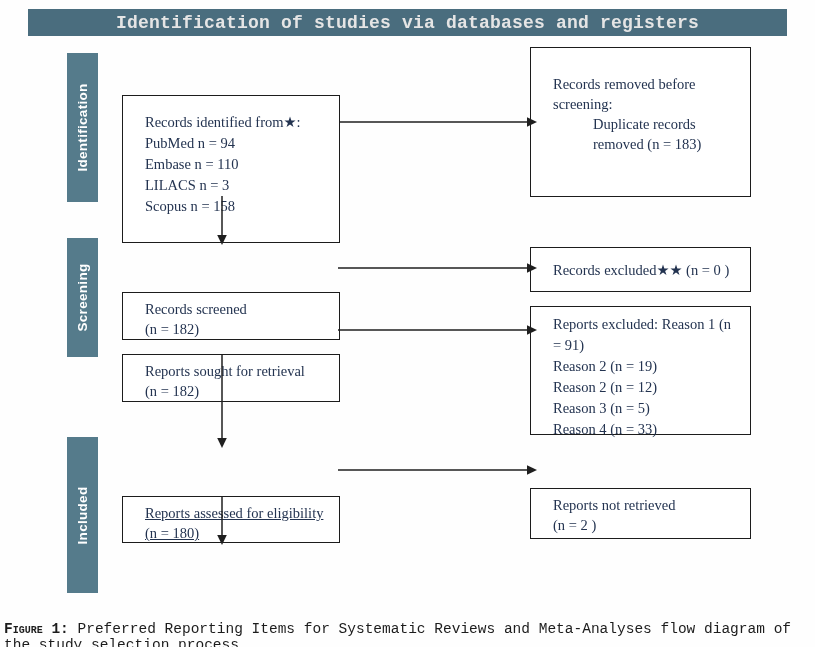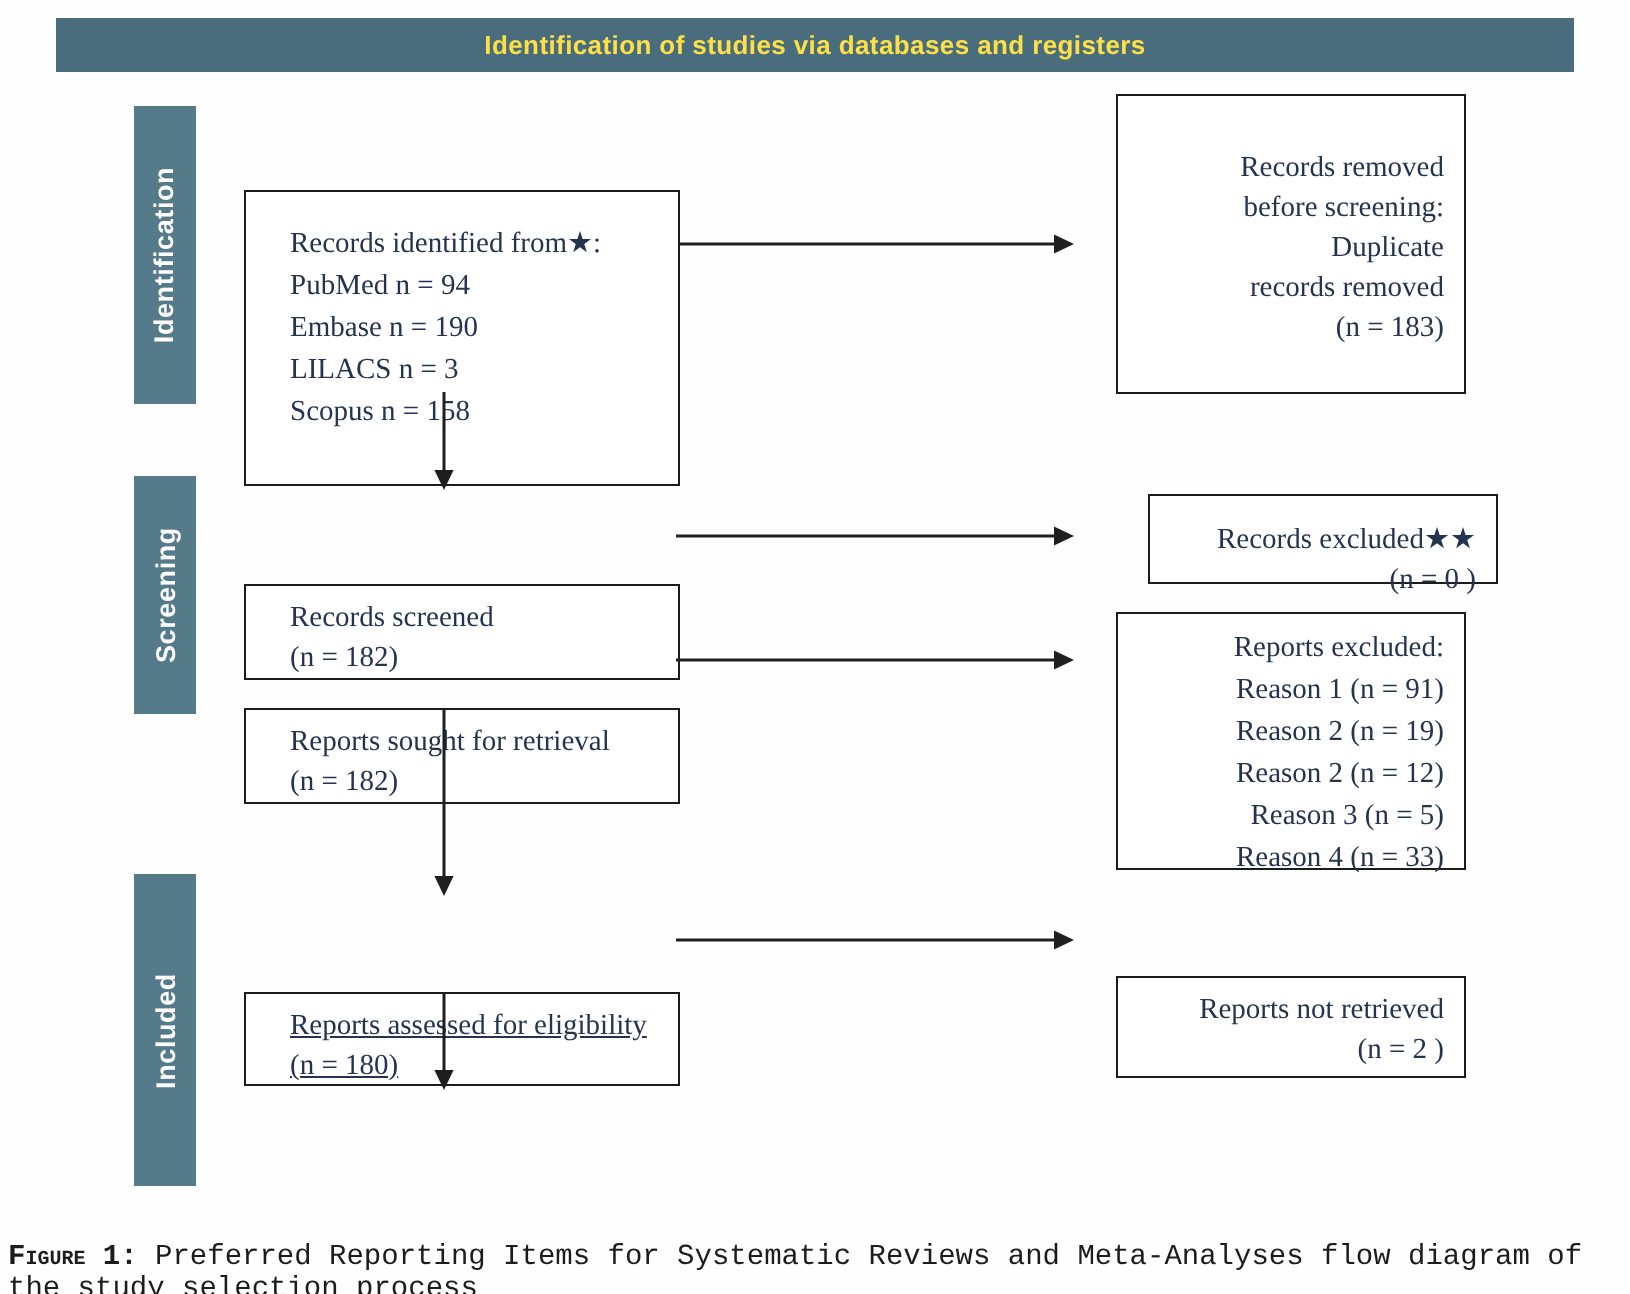--- a/index.html
+++ b/index.html
@@ -9,23 +9,23 @@
     background:#fefefe;
     font-family:"Liberation Serif", serif;
     overflow:hidden;
   }
   .banner {
     position:absolute; left:28px; top:9px; width:759px; height:27px;
     background:#4a6d7e;
     display:flex; align-items:center; justify-content:center;
   }
   .banner span {
-    color:#fde047;
-    font-family:Liberation Sans, sans-serif;
-    font-weight:bold; font-size:13px; letter-spacing:0.2px;
+    color:#e5e5e5;
+    font-family:Liberation Mono, monospace;
+    font-weight:bold; font-size:18px; letter-spacing:0.2px;
   }
   .stage-bar {
     position:absolute; left:67px; width:31px;
     background:#557b8b;
     display:flex; align-items:center; justify-content:center;
   }
   .stage-bar span {
     transform:rotate(-90deg);
     white-space:nowrap;
     color:#ffffff;
@@ -39,26 +39,26 @@
   .box {
     position:absolute;
     box-sizing:border-box;
     border:1.5px solid #1c1c1c;
     background:#ffffff;
     color:#233350;
     font-size:14.5px; line-height:20px;
     padding:5px 10px 5px 22px;
   }
   .col-left { left:122px; width:218px;margin-top:48px; }
-  .col-right { left:558px; width:175px;text-align:right; }
+  .col-right { left:530px; width:221px; }
 
   .box-records-identified { top:47px; height:148px; padding-top:16px; line-height:21px; }
   .box-records-removed   { top:47px; height:150px; padding-top:26px; }
   .box-records-screened  { top:244px; height:48px; padding-top:6px; }
-  .box-records-excluded  { top:247px; height:45px; padding-top:12px;margin-left:16px; }
+  .box-records-excluded  { top:247px; height:45px; padding-top:12px; }
   .box-reports-sought    { top:306px; height:48px; padding-top:6px; }
   .box-reports-excluded  { top:306px; height:129px; padding-top:7px; line-height:21px; }
   .box-reports-assessed  { top:448px; height:47px; padding-top:6px;text-decoration:underline; }
   .box-reports-not-retrieved { top:444px; height:51px; padding-top:6px;margin-top:44px; }
   .box-studies-included  { top:545px; height:47px; padding-top:7px; }
 
   .sub-indent { padding-left:40px; }
 
   .arrow-layer { position:absolute; left:0; top:0; pointer-events:none; }
   .arrow-layer line { stroke:#1f1f1f; stroke-width:1.5; }
@@ -86,21 +86,21 @@
   <div class="stage-bar bar-screening">
     <span>Screening</span>
   </div>
   <div class="stage-bar bar-included">
     <span>Included</span>
   </div>
 
   <div class="box col-left box-records-identified">
     <div>Records identified from★:</div>
     <div>PubMed n = 94</div>
-    <div>Embase n = 190</div>
+    <div>Embase n = 110</div>
     <div>LILACS n = 3</div>
     <div>Scopus n = 158</div>
   </div>
 
   <div class="box col-right box-records-removed">
     <div>Records removed before screening:</div>
     <div class="sub-indent">Duplicate records removed (n = 183)</div>
   </div>
 
   <div class="box col-left box-records-screened">

